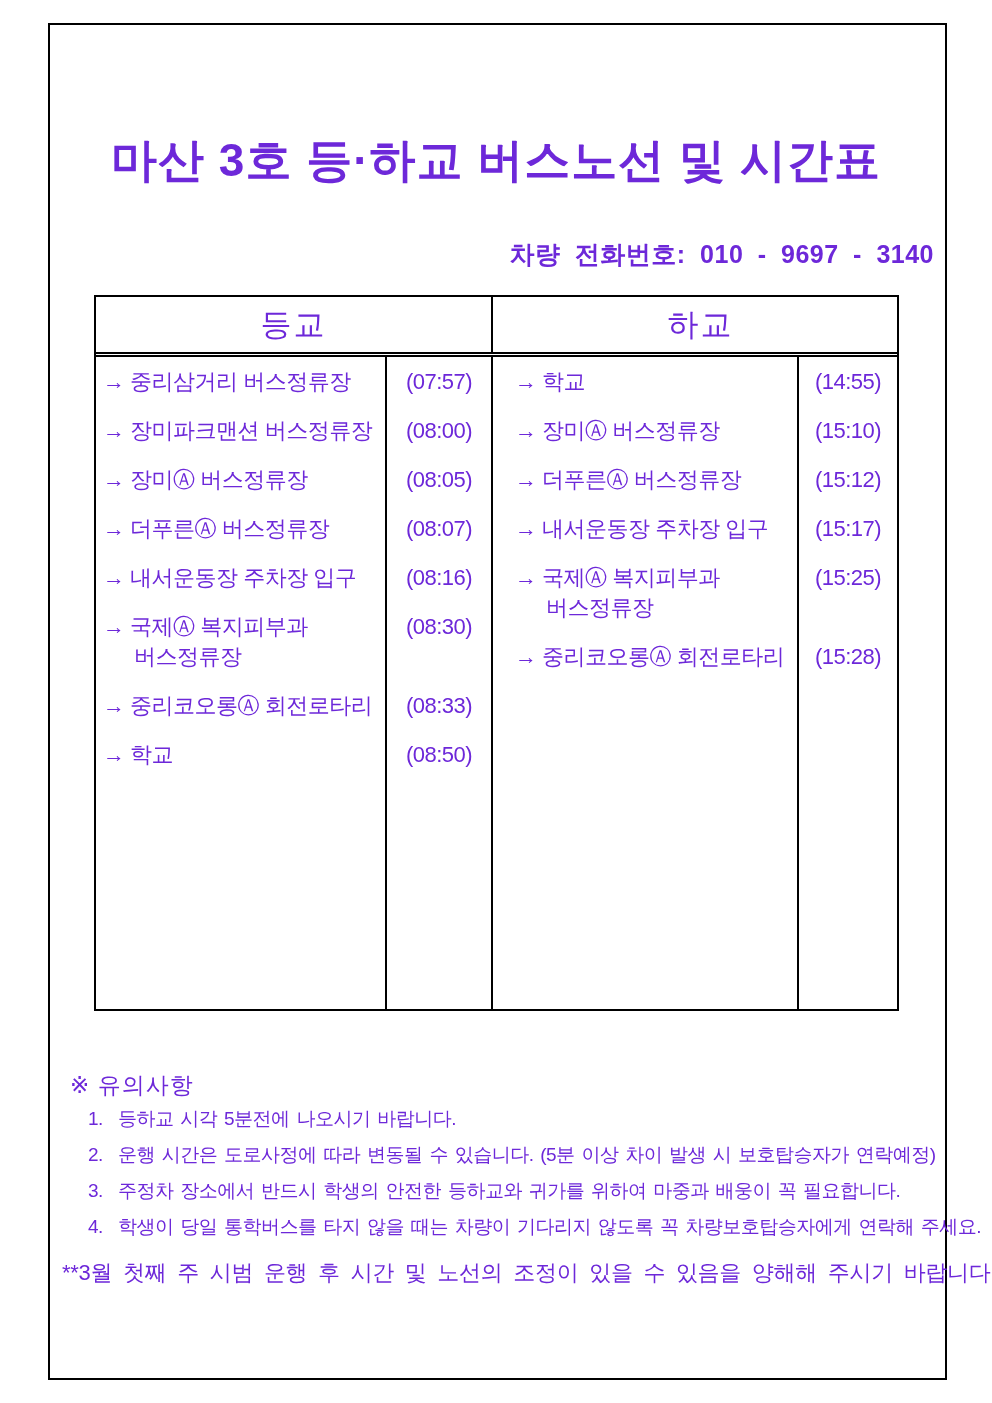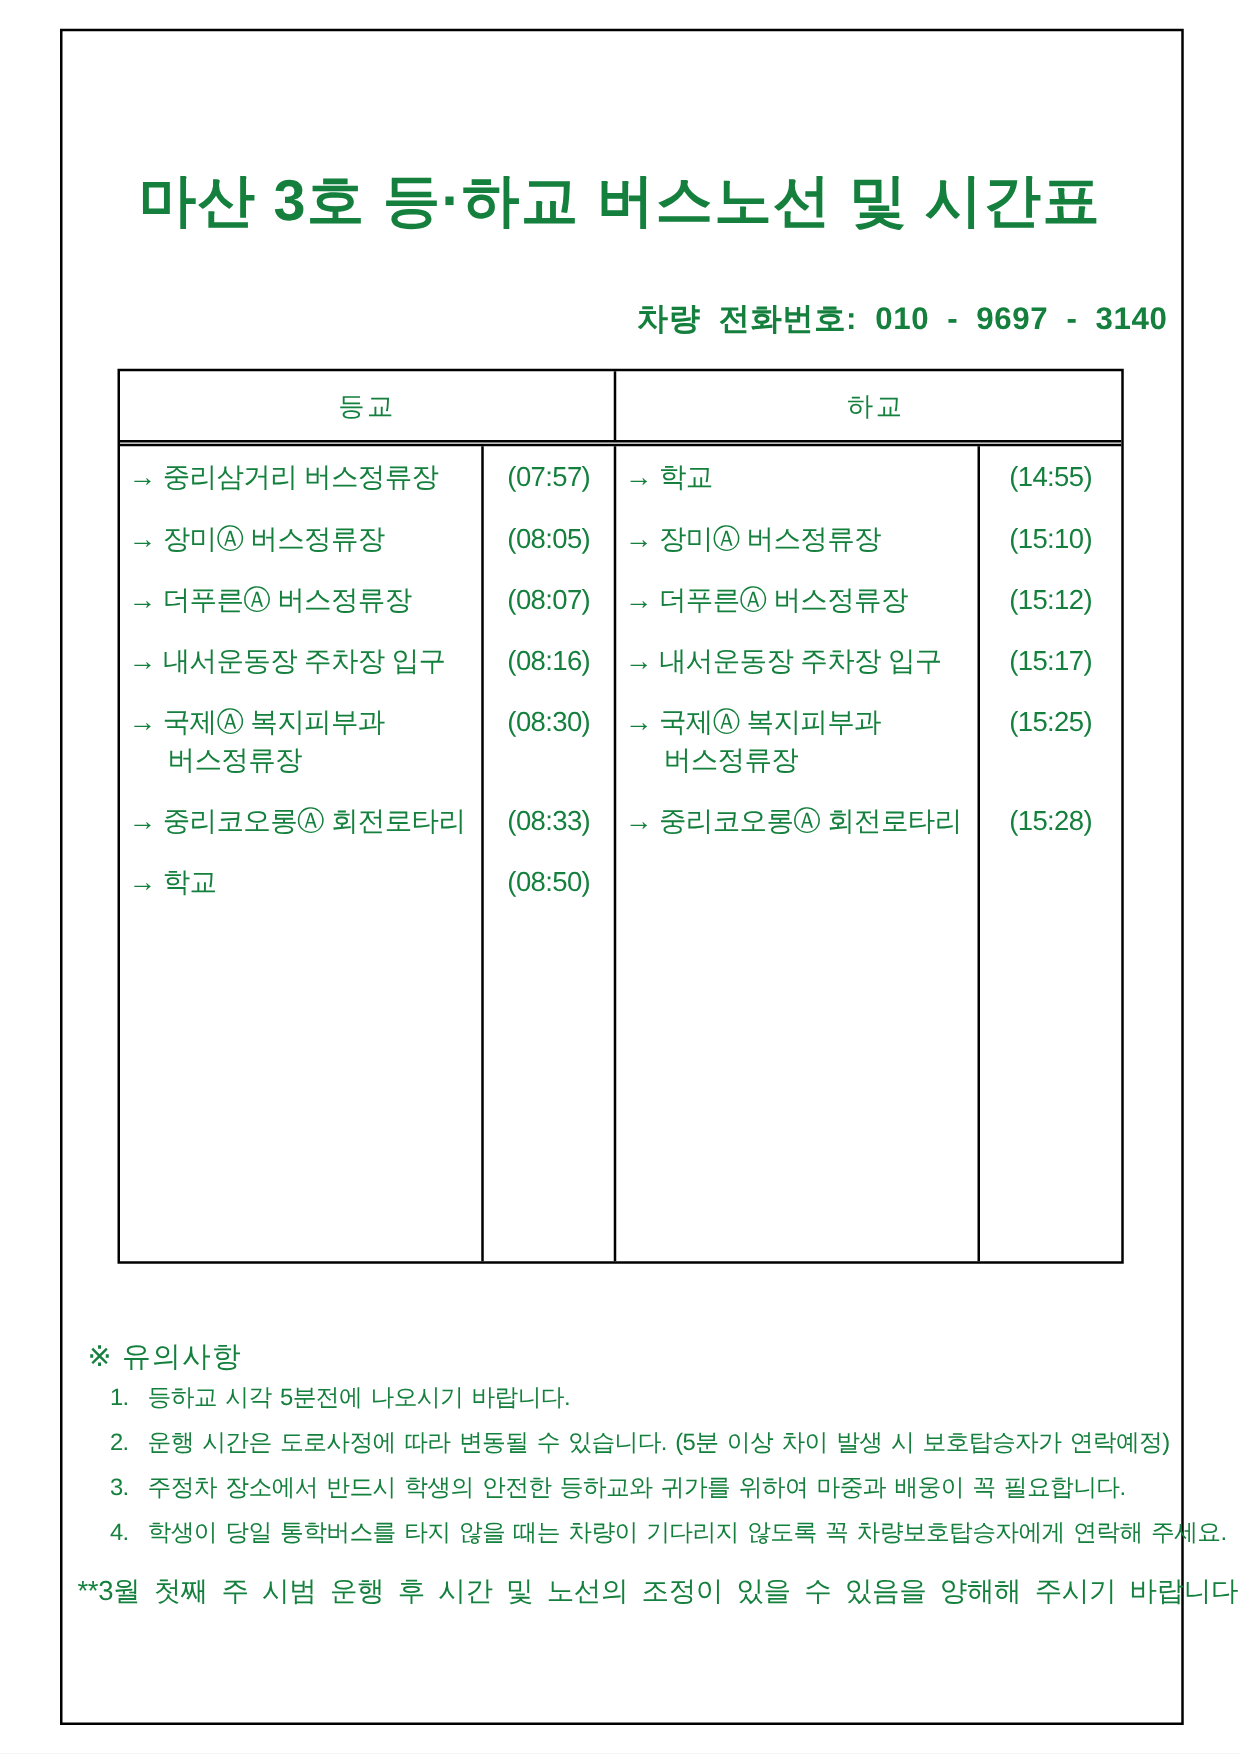--- a/index.html
+++ b/index.html
@@ -2,21 +2,21 @@
 <html><head>
 <meta charset="utf-8">
 <style>
   * { margin:0; padding:0; box-sizing:border-box; }
   html,body { background:#e8e8e8; }
   .page {
     position:relative;
     width:992px; height:1403px;
     background:#ffffff;
     font-family:"Liberation Sans","DejaVu Sans",sans-serif;
-    color:#15803d;
+    color:#6d28d9;
     margin:0 auto;
     overflow:hidden;
   }
   .sheet-border {
     position:absolute; left:48px; top:23px;
     width:899px; height:1357px;
     border:2px solid #000;
   }
   .doc-title {
     position:absolute; top:130px; left:0; width:100%;
@@ -35,25 +35,25 @@
   .timetable {
     position:absolute; left:94px; top:295px;
     width:805px; height:716px;
     border:2px solid #000;
     display:flex; flex-direction:column;
     background:#fff;
   }
   .tt-header { display:flex; height:60px; border-bottom:5px double #000; flex:none; }
   .tt-header .hcell {
     display:flex; align-items:center; justify-content:center;
-    font-size:21px; letter-spacing:2px;
+    font-size:31px; letter-spacing:2px;
   }
   .tt-header .hcell.first { width:397px; border-right:2px solid #000; }
   .tt-header .hcell.second { flex:1;margin-left:11px; }
-  .tt-body { flex:1; display:flex; }
+  .tt-body { flex:1; display:flex;gap:15px; }
   .tt-col { position:relative; padding-top:10px; }
   .tt-col.first { width:397px; border-right:2px solid #000; }
   .tt-col.second { flex:1; }
   .vline { position:absolute; left:289px; top:0; bottom:0; width:2px; background:#000; }
   .stop-row {
     display:flex;
     margin-bottom:19px;
     font-size:22px; line-height:30px;
     letter-spacing:-0.5px;
   }
@@ -101,20 +101,26 @@
       <div class="tt-col first">
         <div class="vline"></div>
       <div class="stop-row">
             <div class="stop-name">
               <div>→ 중리삼거리 버스정류장</div>
             </div>
             <div class="stop-time">(07:57)</div>
           </div>
           <div class="stop-row">
             <div class="stop-name">
+              <div>→ 장미파크맨션 버스정류장</div>
+            </div>
+            <div class="stop-time">(08:00)</div>
+          </div>
+          <div class="stop-row">
+            <div class="stop-name">
               <div>→ 장미Ⓐ 버스정류장</div>
             </div>
             <div class="stop-time">(08:05)</div>
           </div>
           <div class="stop-row">
             <div class="stop-name">
               <div>→ 더푸른Ⓐ 버스정류장</div>
             </div>
             <div class="stop-time">(08:07)</div>
           </div>

